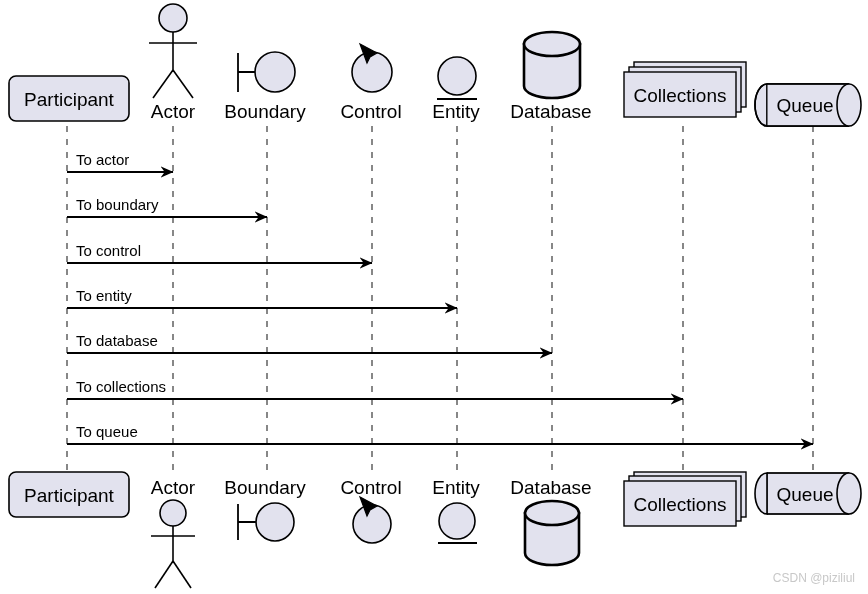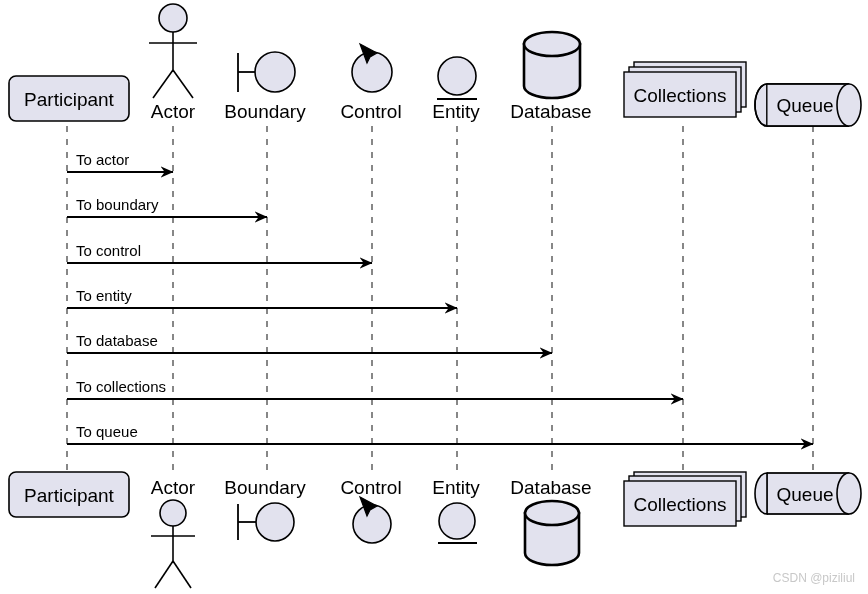--- a/index.html
+++ b/index.html
@@ -11,20 +11,21 @@
   body {
     font-family: "Liberation Sans", sans-serif;
     -webkit-font-smoothing: antialiased;
   }
   #stage {
     position: relative;
     width: 868px;
     height: 594px;
     background: #ffffff;
     overflow: hidden;
+    border-radius: 14px;
   }
   #diagram-svg {
     position: absolute;
     left: 0;
     top: 0;
     width: 868px;
     height: 594px;
     display: block;
   }
   .lbl {

